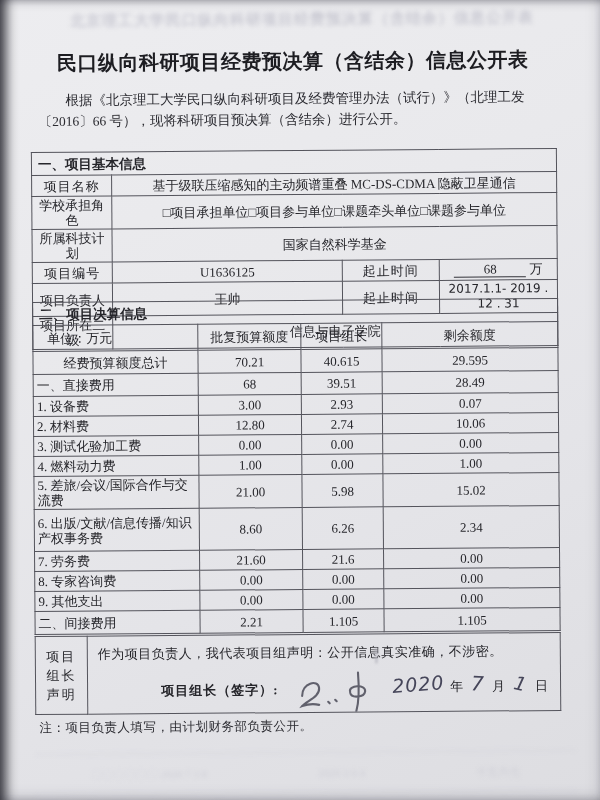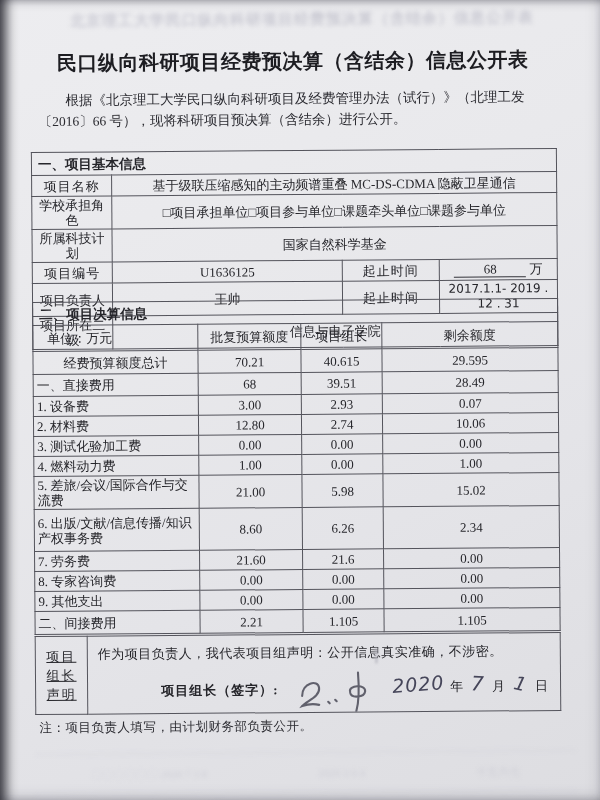--- a/index.html
+++ b/index.html
@@ -40,21 +40,21 @@
   td{border:1px solid #54545c;font-size:13px;line-height:15px;padding:1px 3px;overflow:hidden;vertical-align:middle;color:#26262b;}
   .sec-hdr td{font-family:"Liberation Sans","DejaVu Sans",sans-serif;font-weight:bold;font-size:13.5px;padding-left:6px;height:20px;}
   .c{text-align:center;}
   .lbl{text-align:center;letter-spacing:1px;border-radius:6px;}
   .num{text-align:center;}
   .pad-l{padding-left:14px;}
   .t-basic .vh{height:21px;}
   .dates{font-family:"DejaVu Sans","Liberation Sans",sans-serif;font-size:12px;letter-spacing:0;}
   .u-line{display:inline-block;min-width:72px;border-bottom:1px solid #33333a;text-align:center;}
   .stmt-lbl{text-align:center;letter-spacing:2px;vertical-align:middle;}
-  .stmt-lbl div{line-height:19px;text-decoration:underline;}
+  .stmt-lbl div{line-height:19px;}
   .stmt-body{vertical-align:top;padding:10px 6px 4px 10px;}
   .decl{font-size:13px;letter-spacing:.5px;}
   .sigrow{position:relative;margin-top:14px;height:34px;font-size:13px;}
   .sig-label{position:absolute;left:63px;top:8px;letter-spacing:1px;font-weight:bold;}
   .sig-svg{position:absolute;left:192px;top:-6px;}
   .date-grp{position:absolute;right:6px;top:4px;white-space:nowrap;}
   .hand{font-family:"DejaVu Sans","Liberation Sans",sans-serif;font-style:italic;color:#46465a;display:inline-block;}
   .hand.yr{font-size:19px;transform:rotate(-4deg);letter-spacing:1px;margin-right:6px;}
   .hand.mo{font-size:20px;transform:rotate(3deg);margin:0 8px;}
   .hand.dy{font-size:19px;transform:rotate(14deg);margin:0 9px;}

